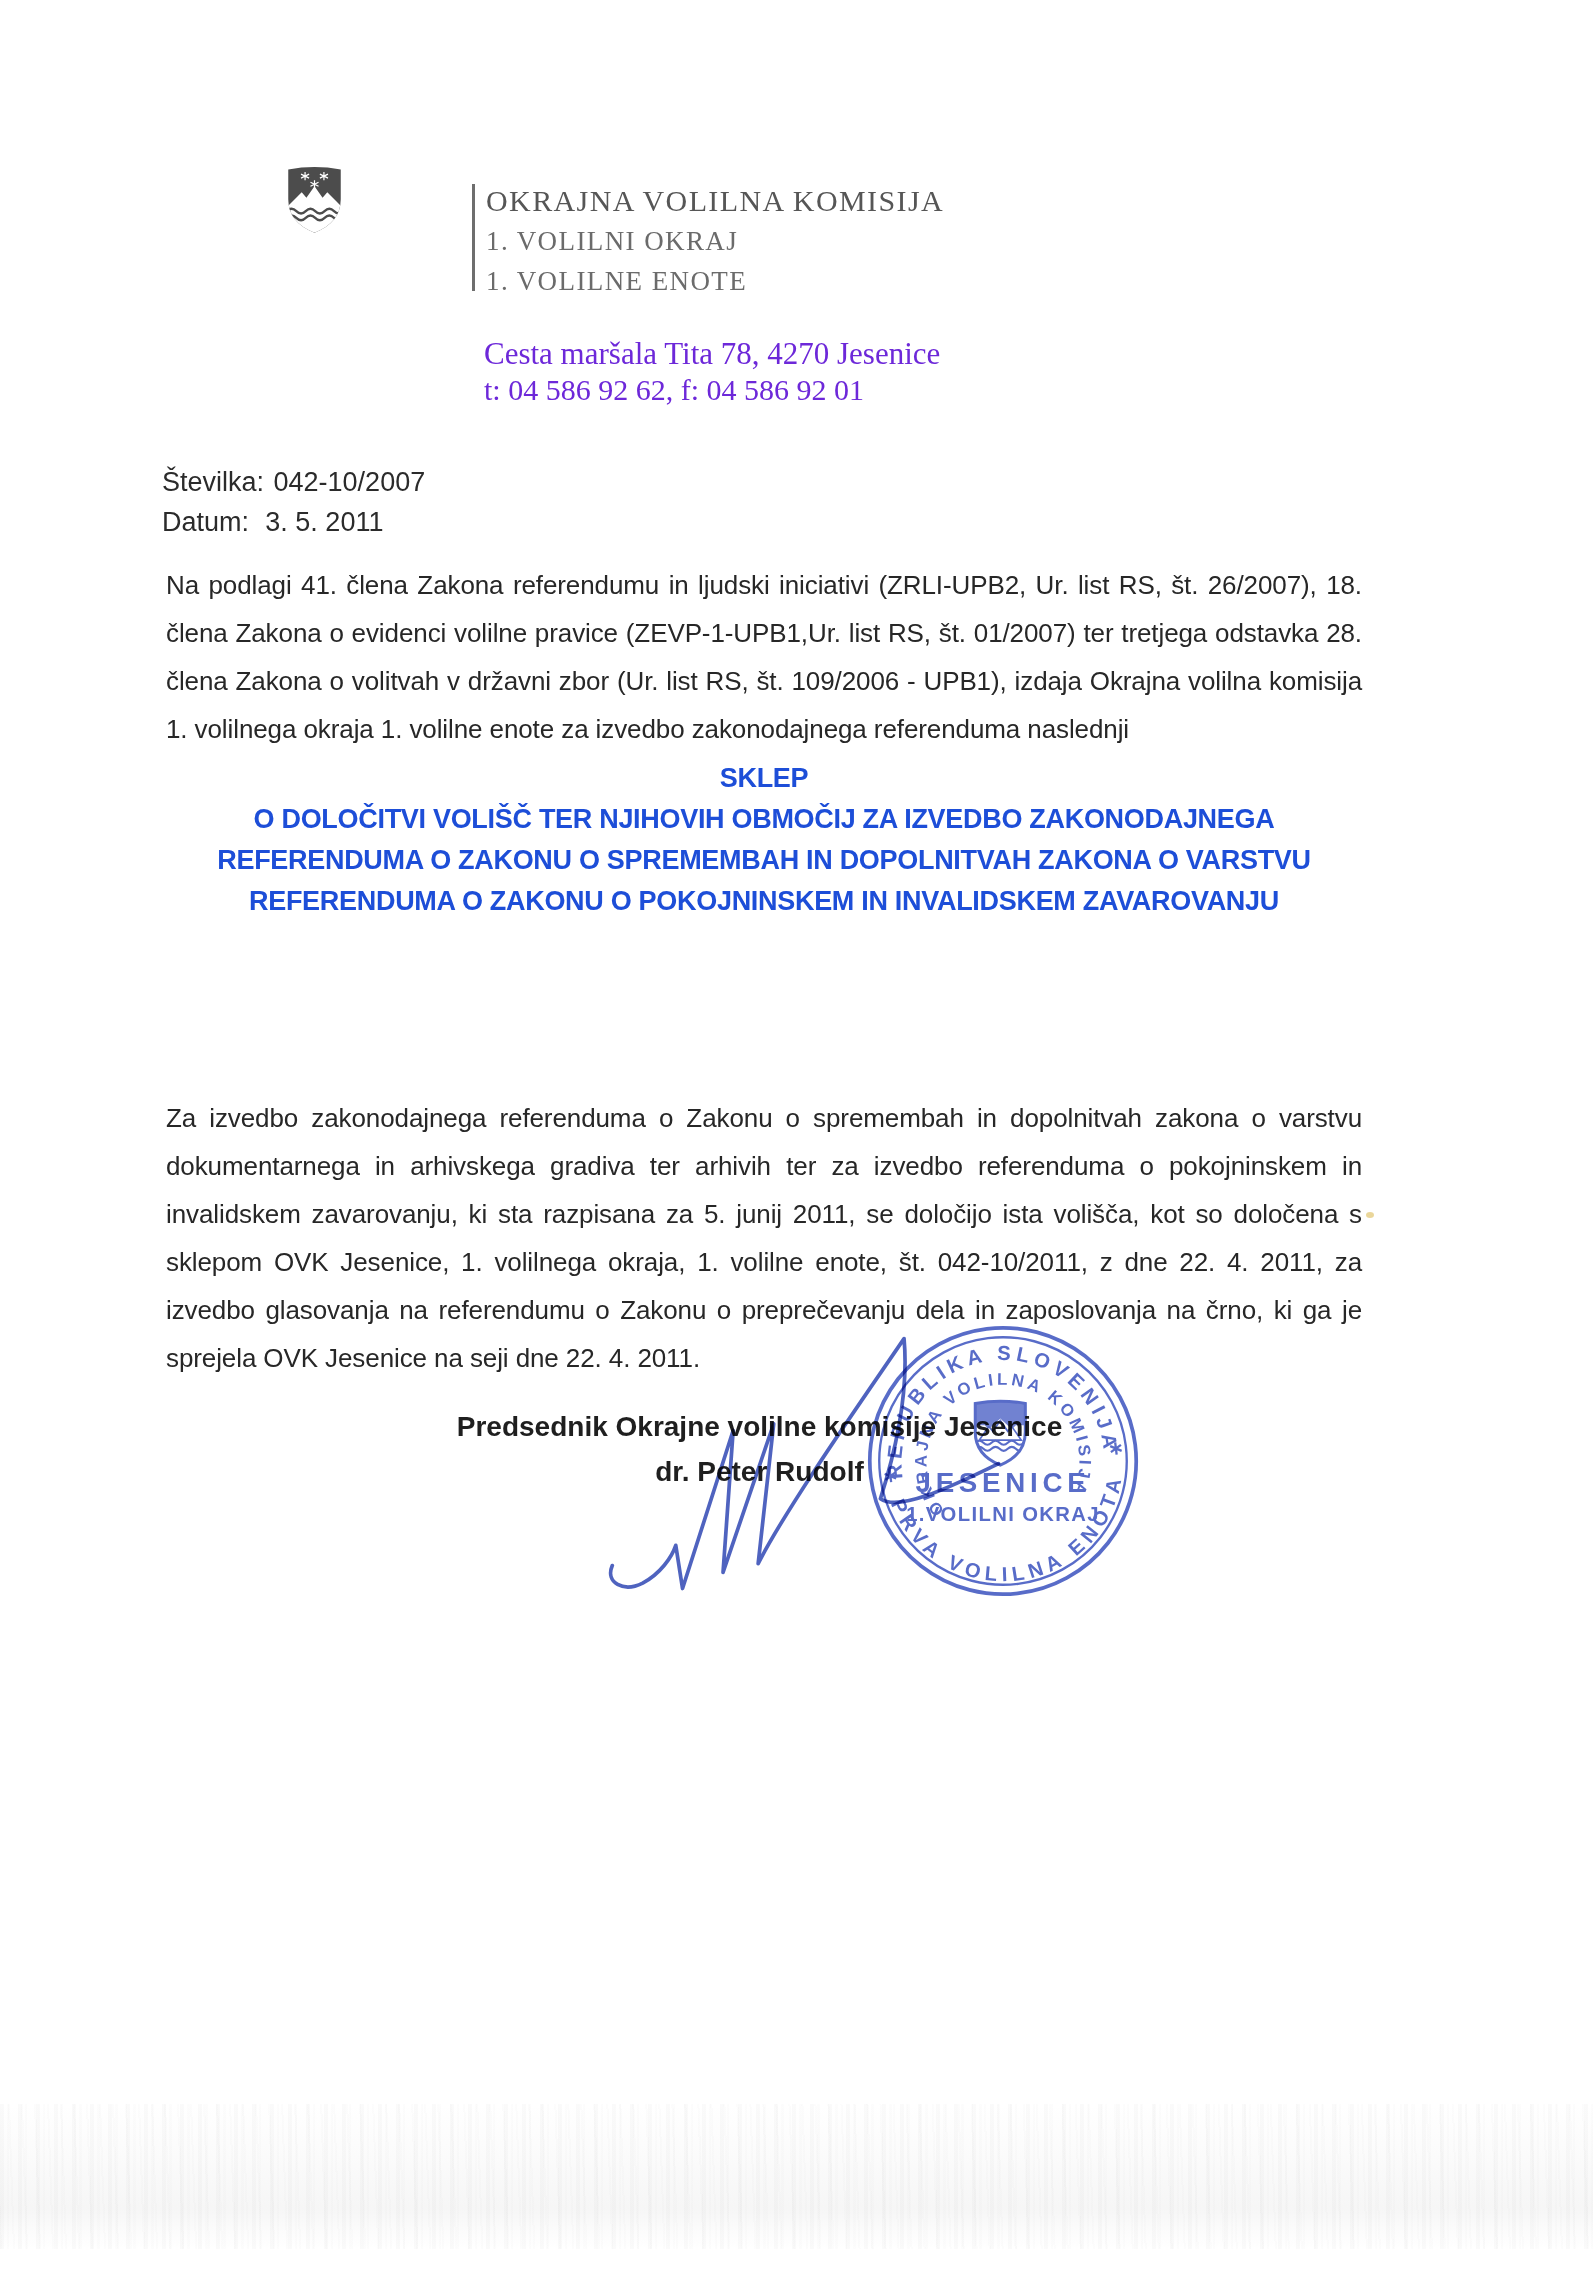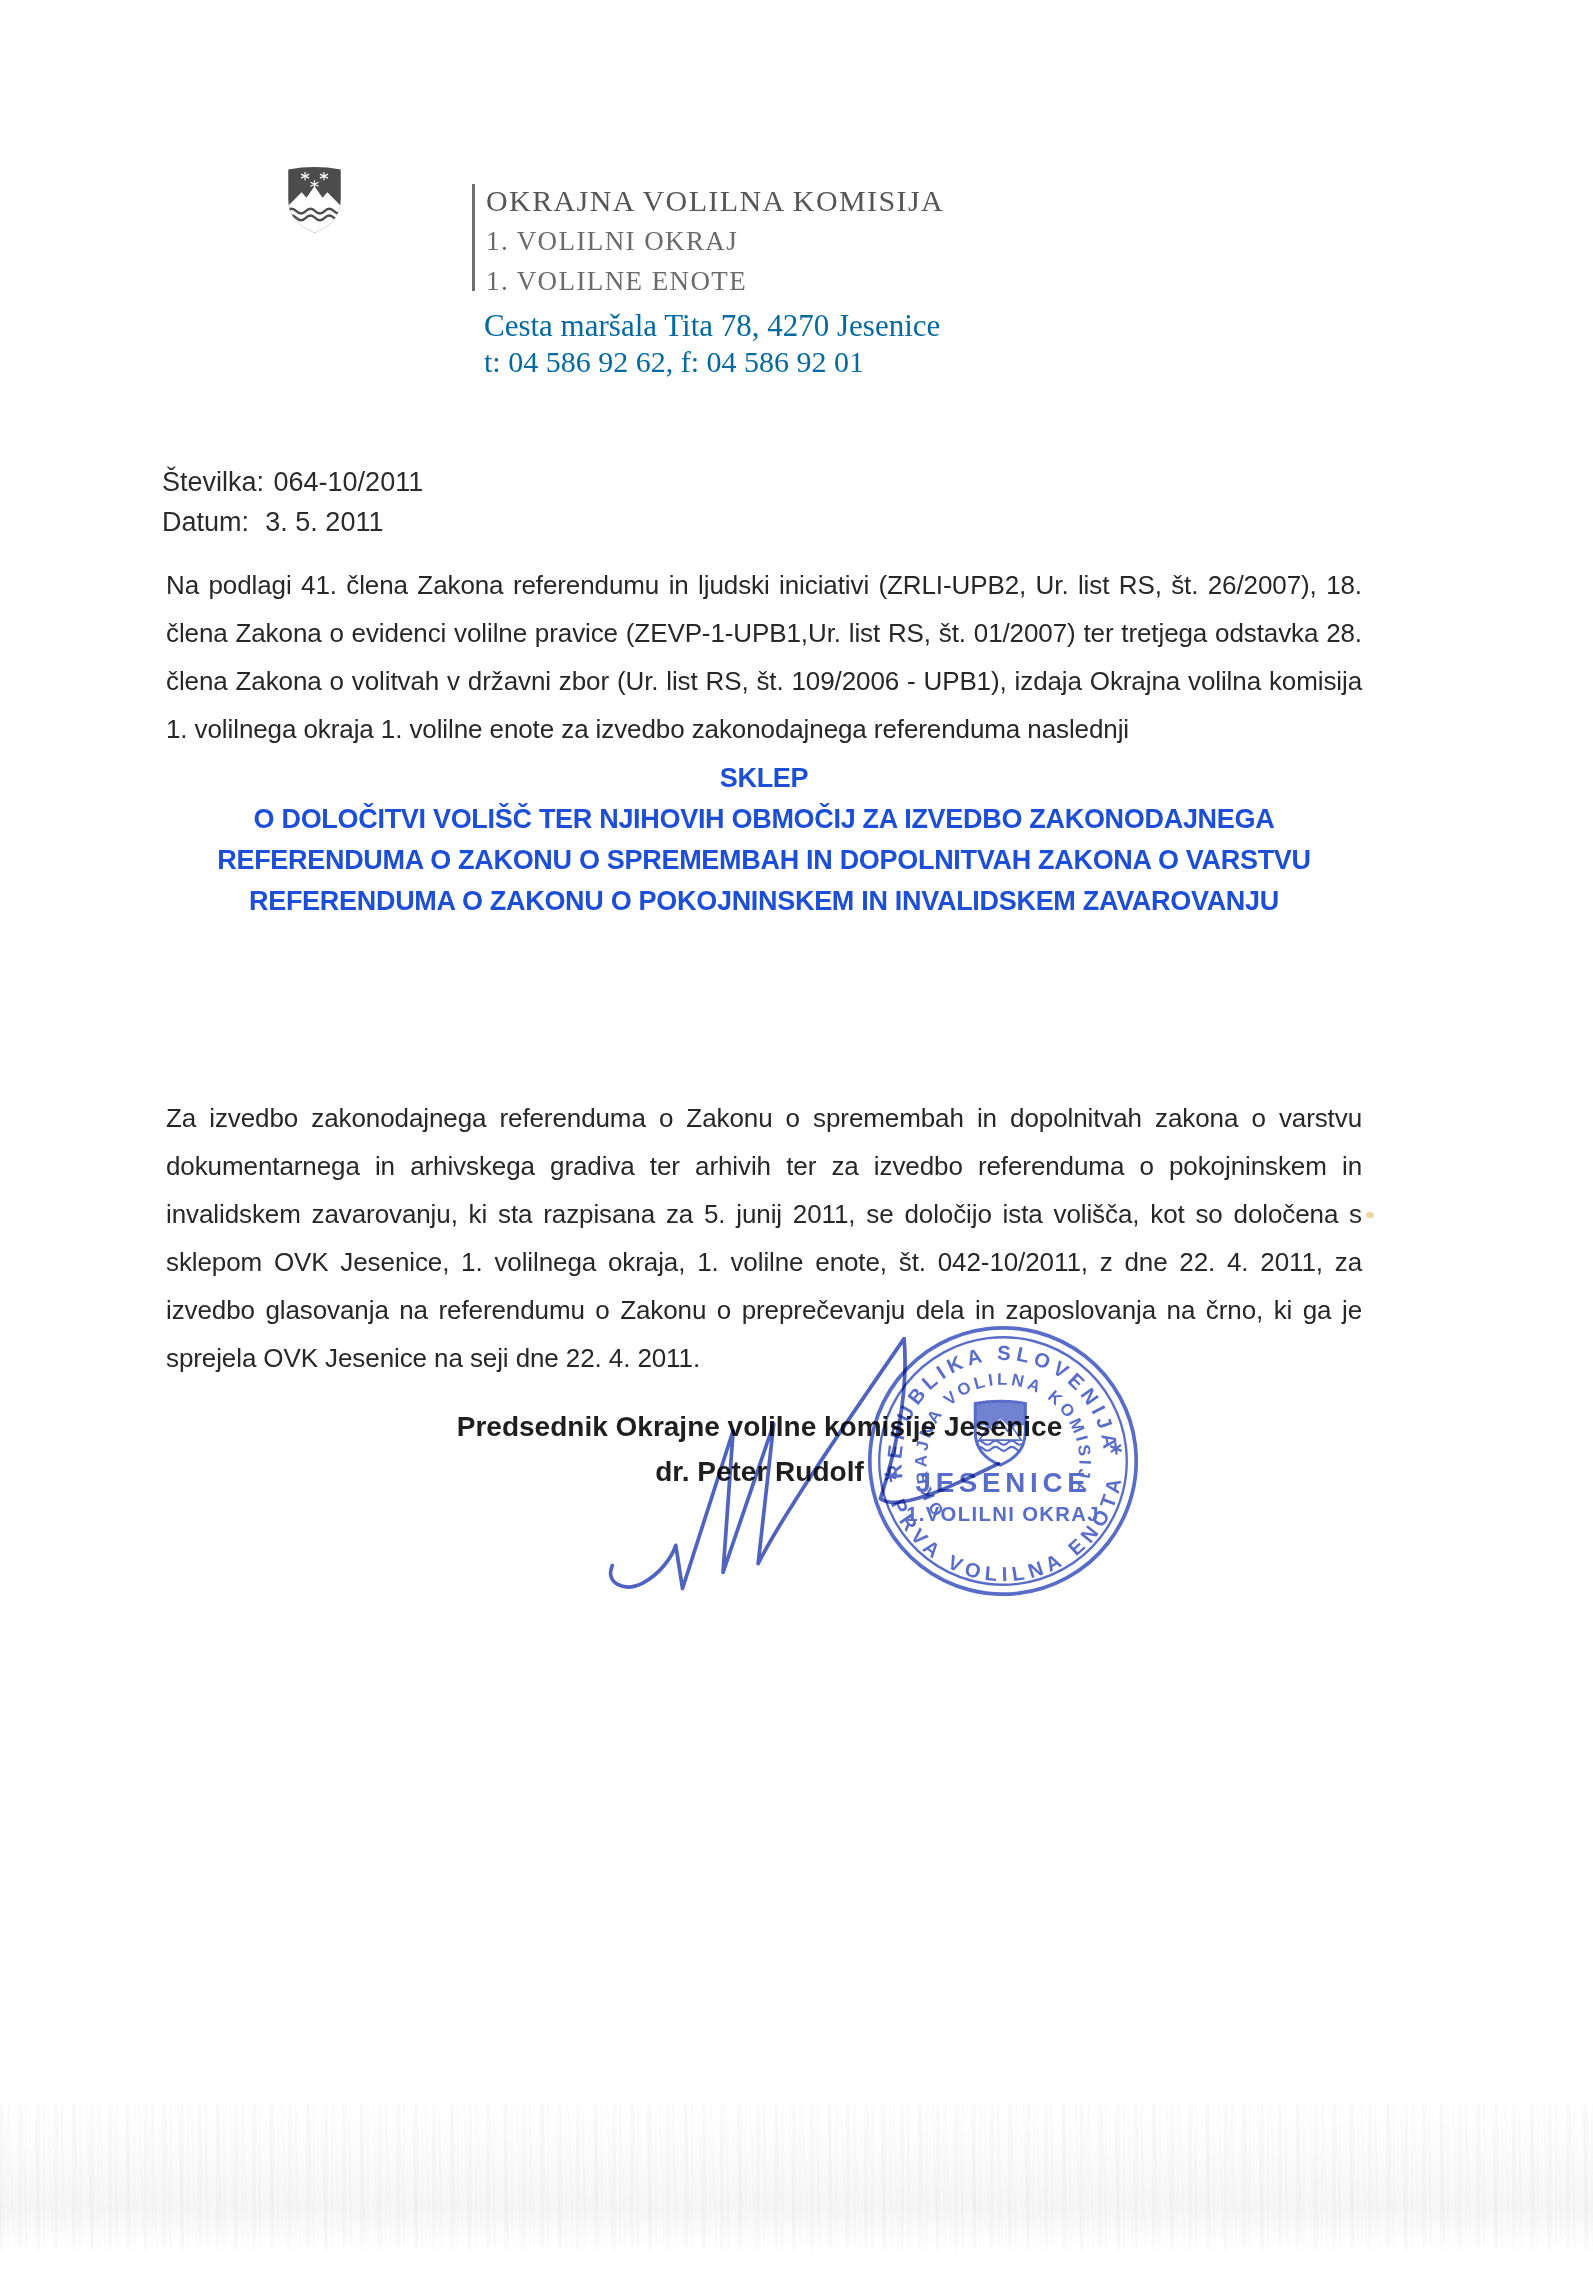--- a/index.html
+++ b/index.html
@@ -23,21 +23,21 @@
     font-family: "Liberation Serif", "DejaVu Serif", serif;
     color: #5e5e5e;
     letter-spacing: 1.4px;
     white-space: nowrap;
   }
   .lh-org1 { left: 486px; top: 184px; font-size: 30px; color: #565656; }
   .lh-org2 { left: 486px; top: 226px; font-size: 27px; color: #6b6b6b; }
   .lh-org3 { left: 486px; top: 266px; font-size: 27px; color: #6b6b6b; }
   .lh-addr {
     font-family: "Liberation Serif", "DejaVu Serif", serif;
-    color: #0369a1; white-space: nowrap;
+    color: #6d28d9; white-space: nowrap; margin-top: 28px;
   }
   .lh-addr1 { left: 484px; top: 308px; font-size: 31px; }
   .lh-addr2 { left: 484px; top: 345px; font-size: 30px; }
 
   
   .meta-line { left: 162px; font-size: 27px; color: #2b2b2b; white-space: nowrap; }
   .meta-number { top: 467px; }
   .meta-date { top: 507px; }
   .meta-label { margin-right: 9.5px; }
 
@@ -122,21 +122,21 @@
   </svg>
 
   <div class="abs lh-bar"></div>
   <div class="abs lh-org lh-org1">OKRAJNA VOLILNA KOMISIJA</div>
   <div class="abs lh-org lh-org2">1. VOLILNI OKRAJ</div>
   <div class="abs lh-org lh-org3">1. VOLILNE ENOTE</div>
   <div class="abs lh-addr lh-addr1">Cesta maršala Tita 78, 4270 Jesenice</div>
   <div class="abs lh-addr lh-addr2">t: 04 586 92 62, f: 04 586 92 01</div>
 
   <div class="abs meta-line meta-number">
-    <span class="meta-label">Številka:</span><span>064-10/2011</span>
+    <span class="meta-label">Številka:</span><span>042-10/2007</span>
   </div>
   <div class="abs meta-line meta-date">
     <span class="meta-label">Datum:</span><span style="margin-left:6.8px">3. 5. 2011</span>
   </div>
 
   <div class="abs para para-intro">Na podlagi 41. člena Zakona referendumu in ljudski iniciativi (ZRLI-UPB2, Ur. list RS, št. 26/2007), 18. člena Zakona o evidenci volilne pravice (ZEVP-1-UPB1,Ur. list RS, št. 01/2007) ter tretjega odstavka 28. člena Zakona o volitvah v državni zbor (Ur. list RS, št. 109/2006 - UPB1), izdaja Okrajna volilna komisija 1. volilnega okraja 1. volilne enote za izvedbo zakonodajnega referenduma naslednji</div>
 
   <div class="abs title-block">
     <div>SKLEP</div>
     <div>O DOLOČITVI VOLIŠČ TER NJIHOVIH OBMOČIJ ZA IZVEDBO ZAKONODAJNEGA</div>

